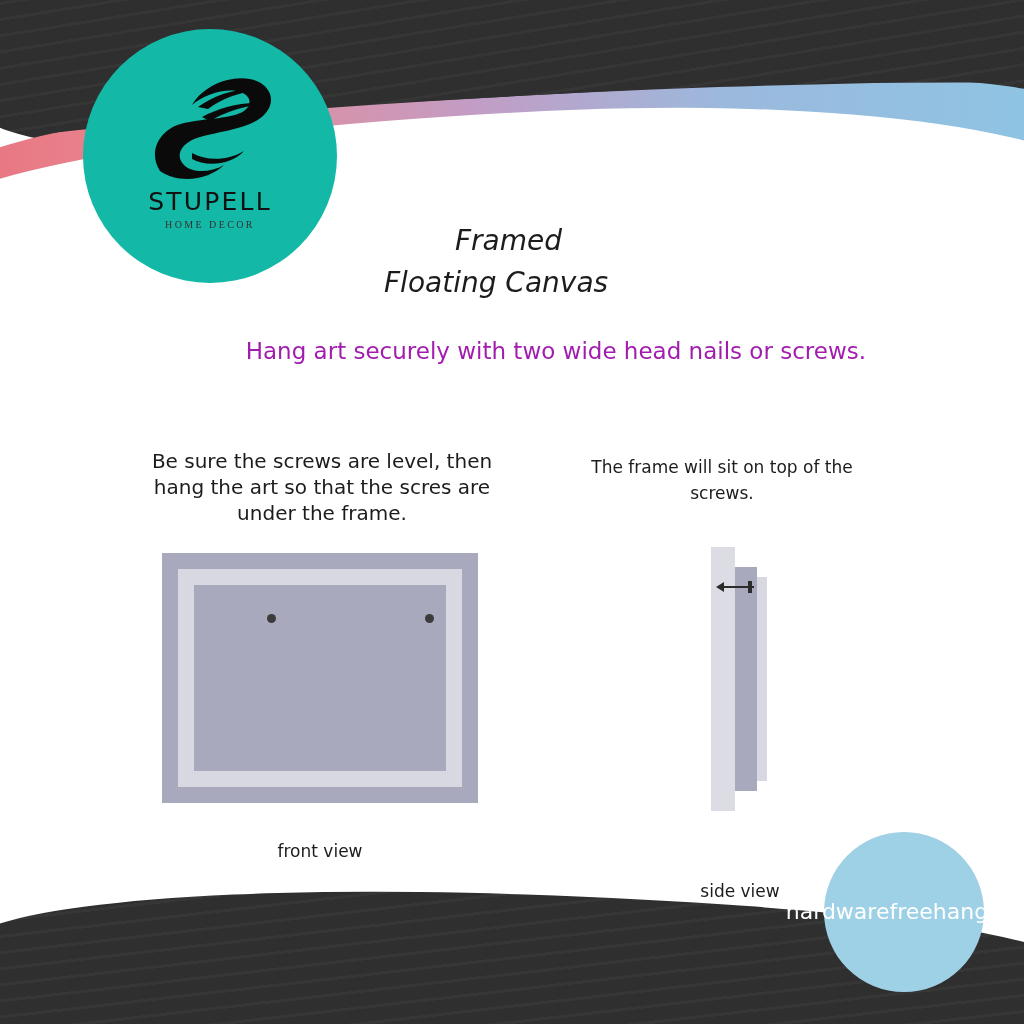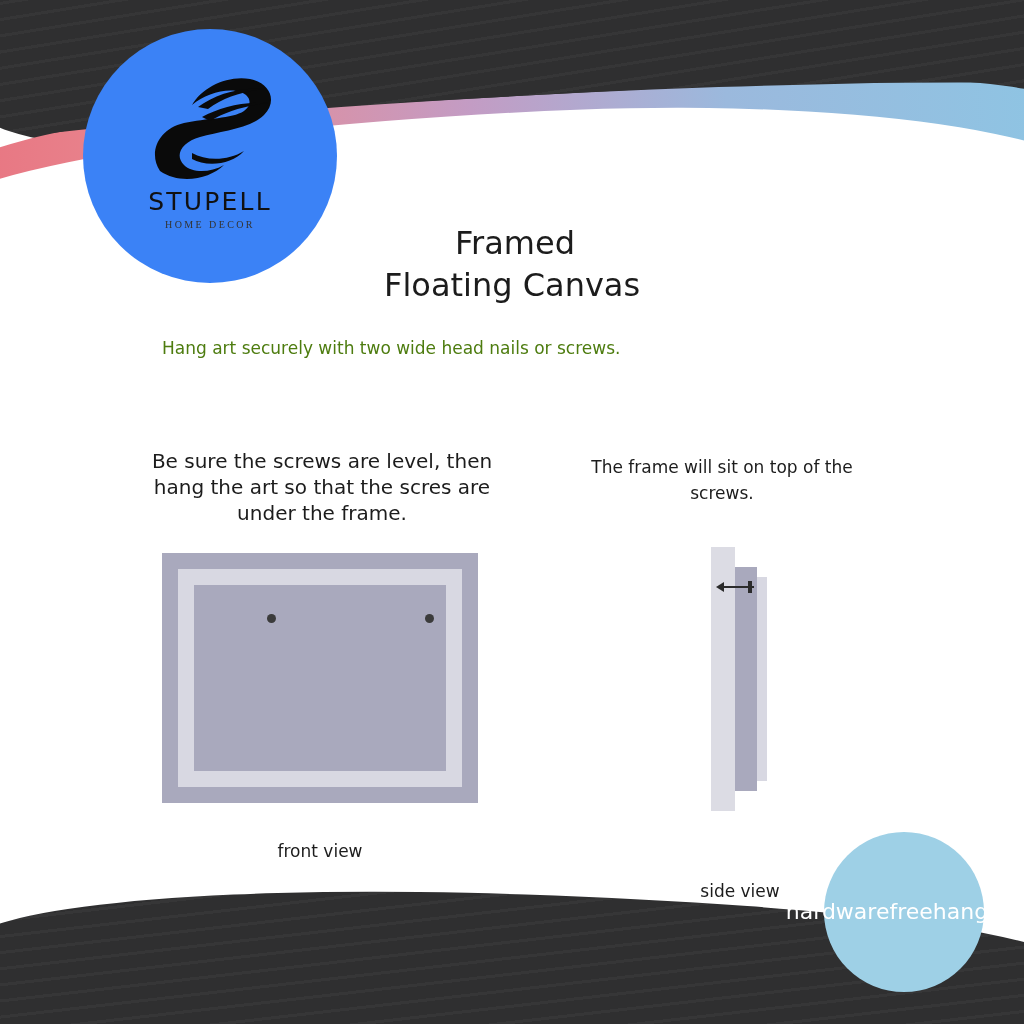--- a/index.html
+++ b/index.html
@@ -92,21 +92,21 @@
   }
 
   
   .logo-circle {
     position: absolute;
     left: 83px;
     top: 29px;
     width: 254px;
     height: 254px;
     border-radius: 50%;
-    background: #3b82f6;
+    background: #14b8a6;
     box-shadow: 0 0 0 0 #fff;
     display: flex;
     flex-direction: column;
     align-items: center;
     justify-content: flex-start;
   }
   .logo-mark {
     margin-top: 38px;
     width: 140px;
     height: 118px;
@@ -123,34 +123,35 @@
     font-size: 10px;
     letter-spacing: 2.4px;
     color: #333;
     font-family: Liberation Serif, serif;
   }
 
   
   .product-line1, .product-line2 {
     position: absolute;
     color: #1c1c1c;
-    font-size: 32px;
-    font-family: "DejaVu Sans", sans-serif;
+    font-size: 28px;
+    font-family: "DejaVu Sans", sans-serif;
+    font-style: italic;
   }
   .product-line1 { left: 455px; top: 224px; }
   .product-line2 { left: 384px; top: 266px; }
 
   .instruction {
     position: absolute;
     left: 162px;
     top: 338px;
     width: 704px;
-    text-align: left;
-    font-size: 17px;
-    color: #4d7c0f;
+    text-align: right;
+    font-size: 23px;
+    color: #a21caf;
     font-family: "DejaVu Sans", sans-serif;
   }
 
   
   .cap-left {
     position: absolute;
     left: 150px;
     top: 448px;
     width: 344px;
     text-align: center;

